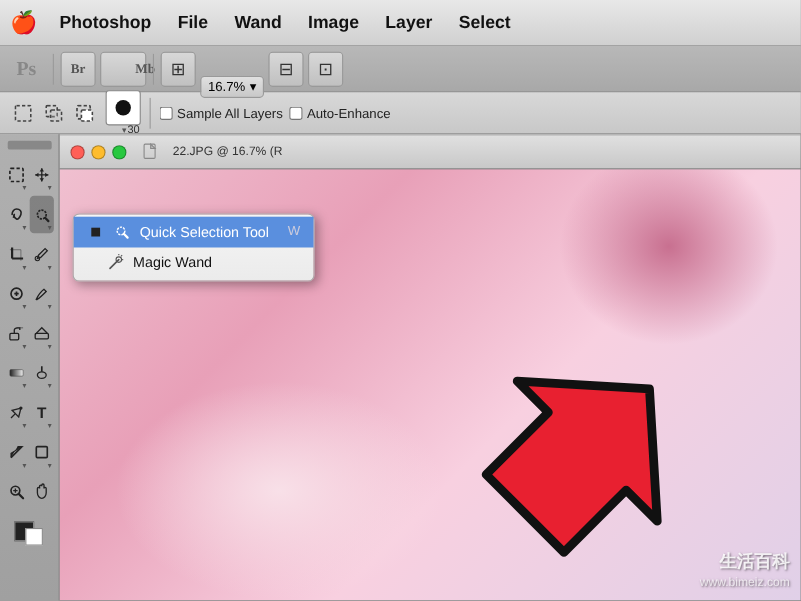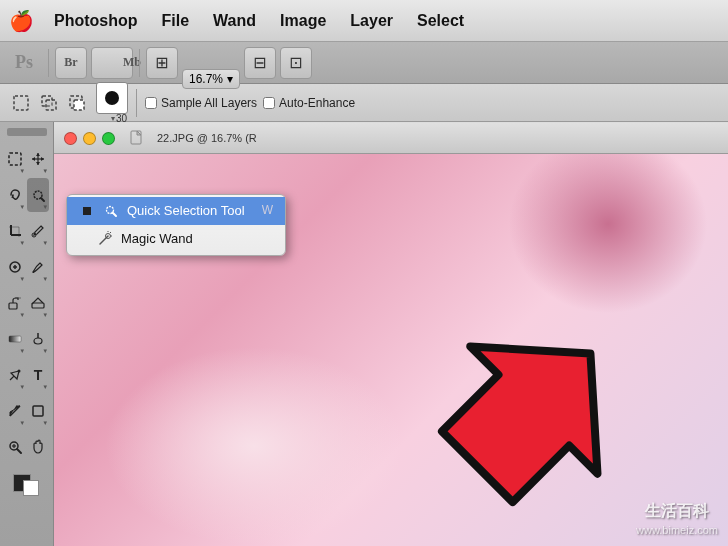--- a/index.html
+++ b/index.html
@@ -341,20 +341,21 @@
       font-size: 11px;
       color: rgba(255,255,255,0.7);
       text-align: center;
       line-height: 1.4;
       text-shadow: 1px 1px 2px rgba(0,0,0,0.5);
     }
     .watermark-main {
       font-size: 16px;
       font-weight: bold;
       color: rgba(255,255,255,0.85);
+      text-align: right;
     }
 
     
     .icon-svg {
       width: 16px;
       height: 16px;
     }
   </style>
 </head>
 <body>

